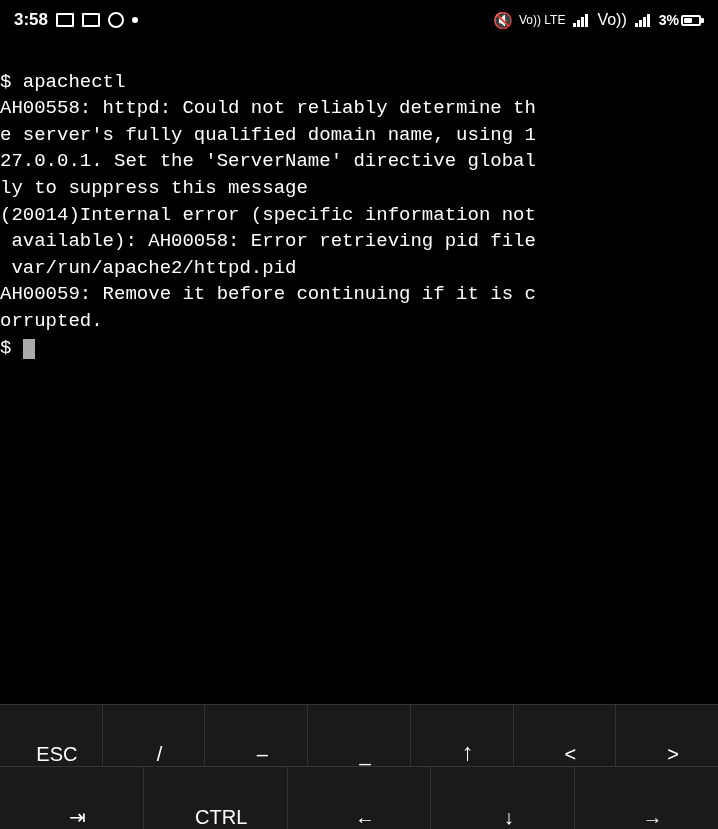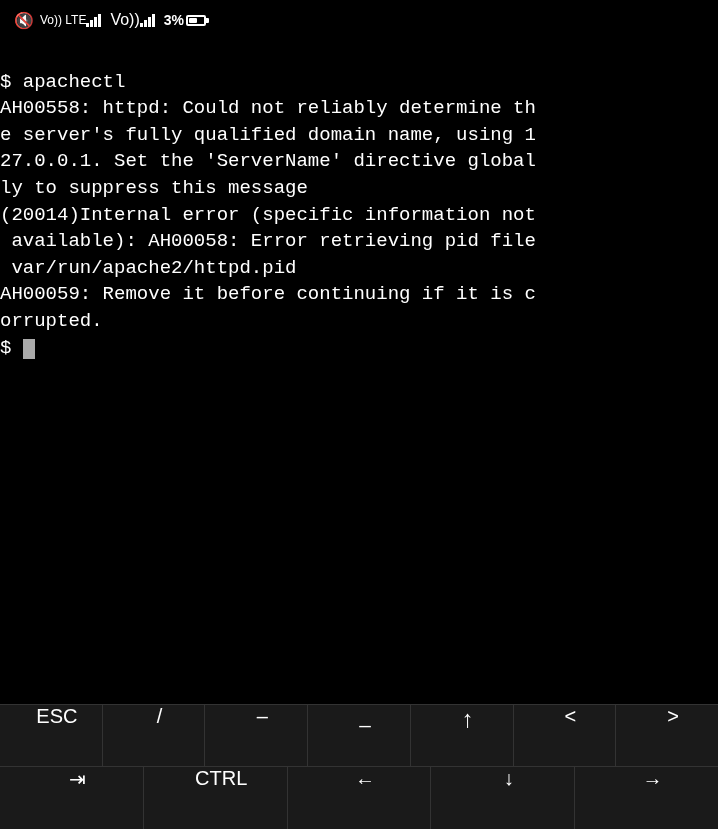--- a/index.html
+++ b/index.html
@@ -64,21 +64,21 @@
       align-items: center;
       gap: 6px;
       font-size: 13px;
       font-family: Arial, sans-serif;
       color: #fff;
     }
 
     .signal-block {
       display: flex;
       align-items: center;
-      gap: 0;
+      gap: 8px;
       font-size: 12px;
     }
 
     .battery {
       display: flex;
       align-items: center;
       gap: 2px;
       font-weight: bold;
       font-size: 14px;
     }
@@ -157,21 +157,21 @@
     }
 
     .toolbar-row:last-child {
       border-bottom: none;
     }
 
     .toolbar-key {
       flex: 1;
       display: flex;
       justify-content: center;
-      align-items: flex-start;
+      align-items: flex-end;
       height: 100%;
       color: #fff;
       font-family: Arial, sans-serif;
       font-size: 20px;
       font-weight: 500;
       cursor: pointer;
       border-right: 1px solid #333;
       user-select: none;
       margin-left: 12px;
     }
@@ -189,20 +189,27 @@
     }
 
     .tab-icon {
       font-size: 20px;
     }
   </style>
 </head>
 <body>
 
 <div class="status-bar">
+  <div class="status-left">
+    <span>3:58</span>
+    <span class="icon-box"></span>
+    <span class="icon-box"></span>
+    <span class="icon-circle"></span>
+    <span class="dot"></span>
+  </div>
   <div class="status-right">
 
     <span style="font-size:16px;">🔇</span>
 
     <div class="signal-block">
       <span style="font-size:12px;">Vo)) LTE</span>
       <svg width="18" height="14" viewBox="0 0 18 14">
         <rect x="0" y="10" width="3" height="4" fill="white"></rect>
         <rect x="4" y="7" width="3" height="7" fill="white"></rect>
         <rect x="8" y="4" width="3" height="10" fill="white"></rect>

